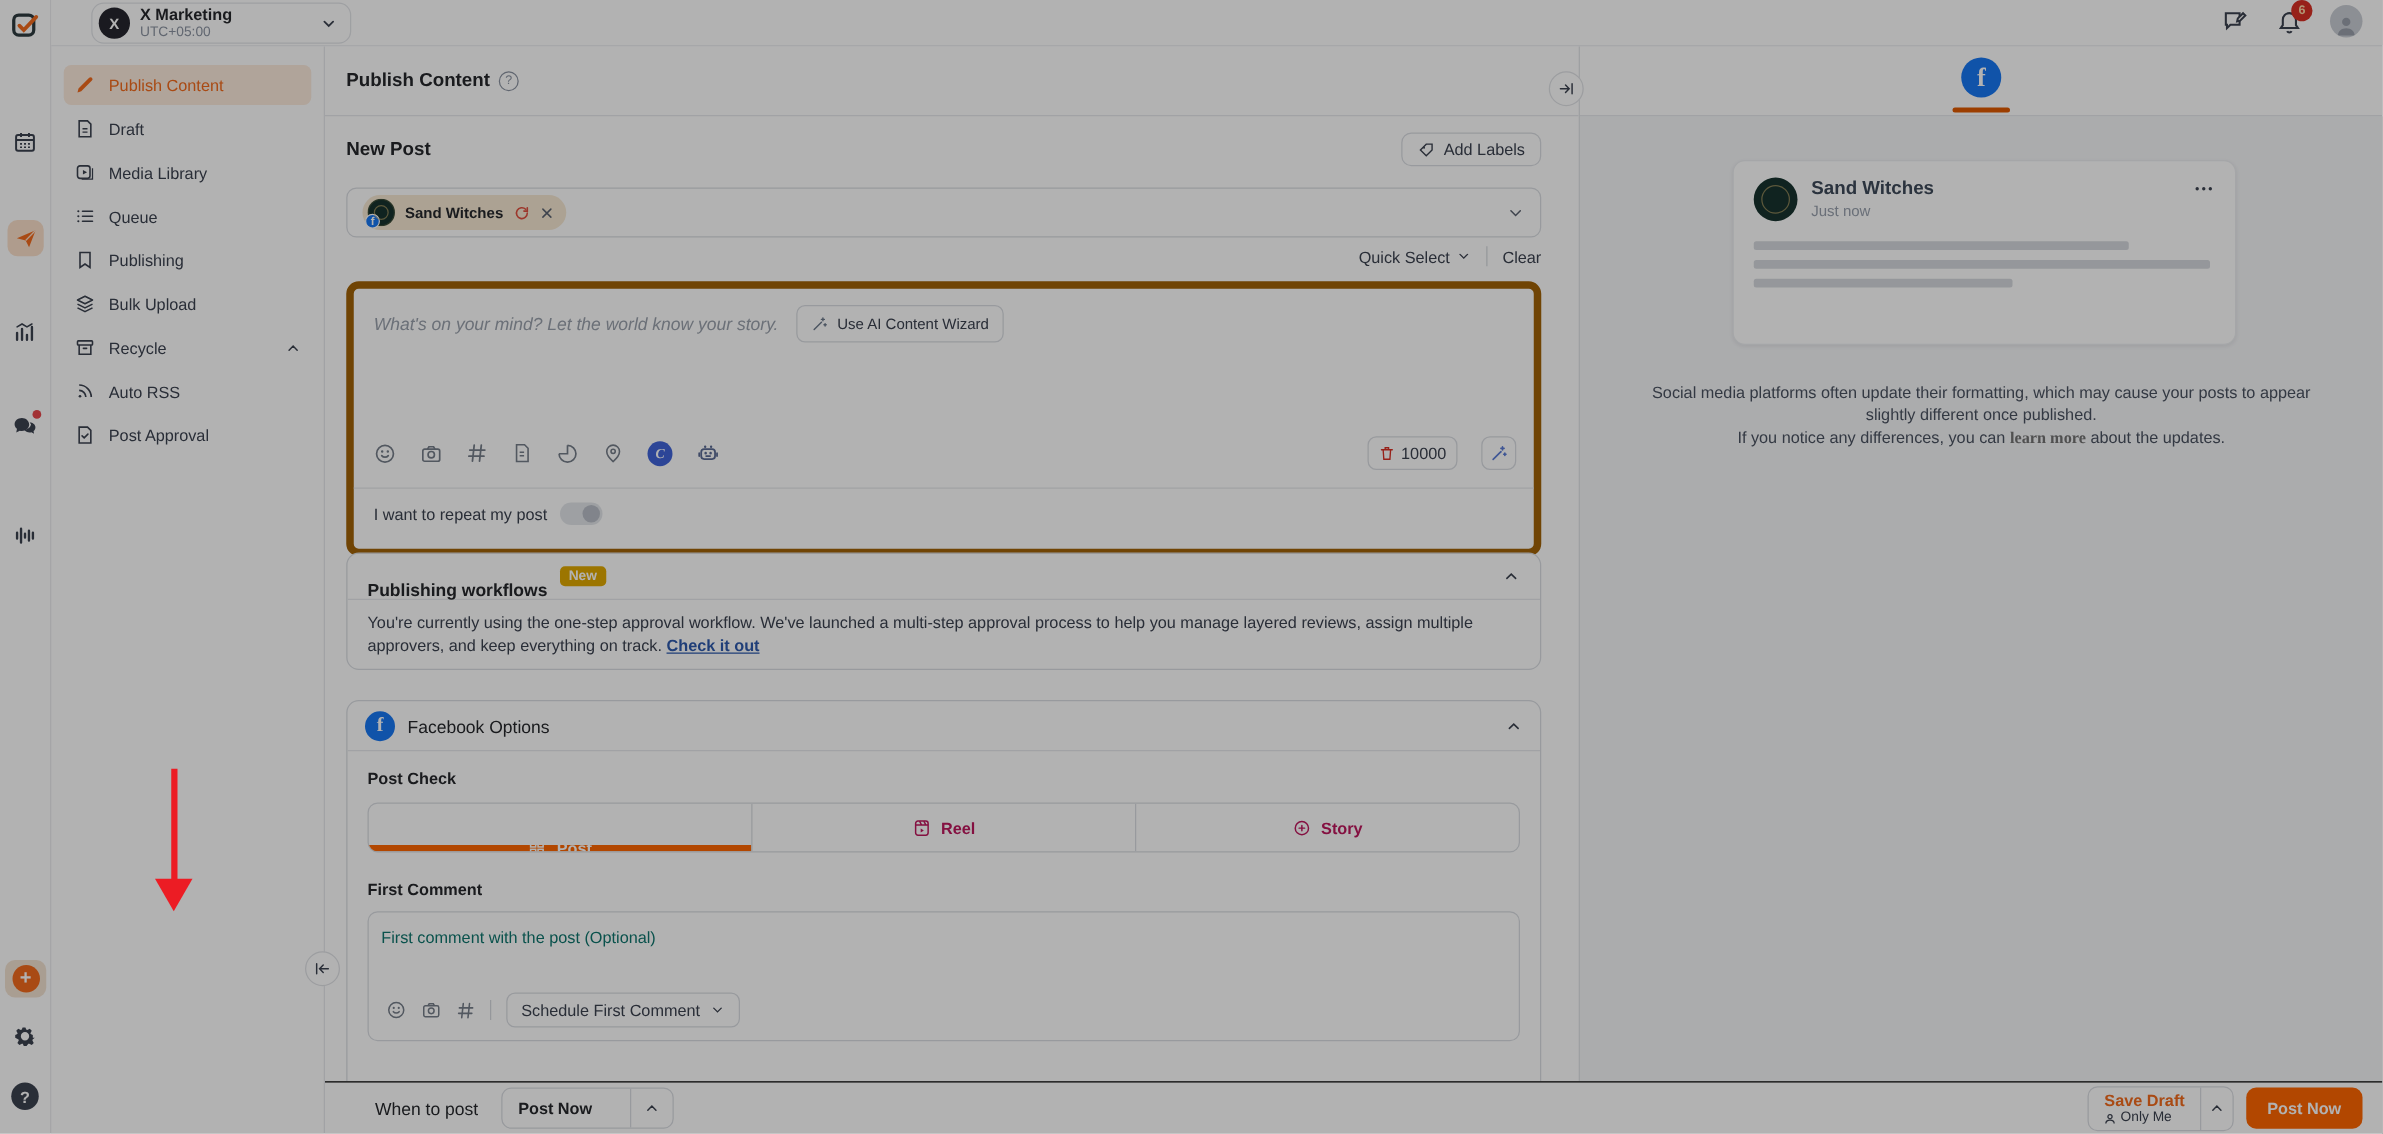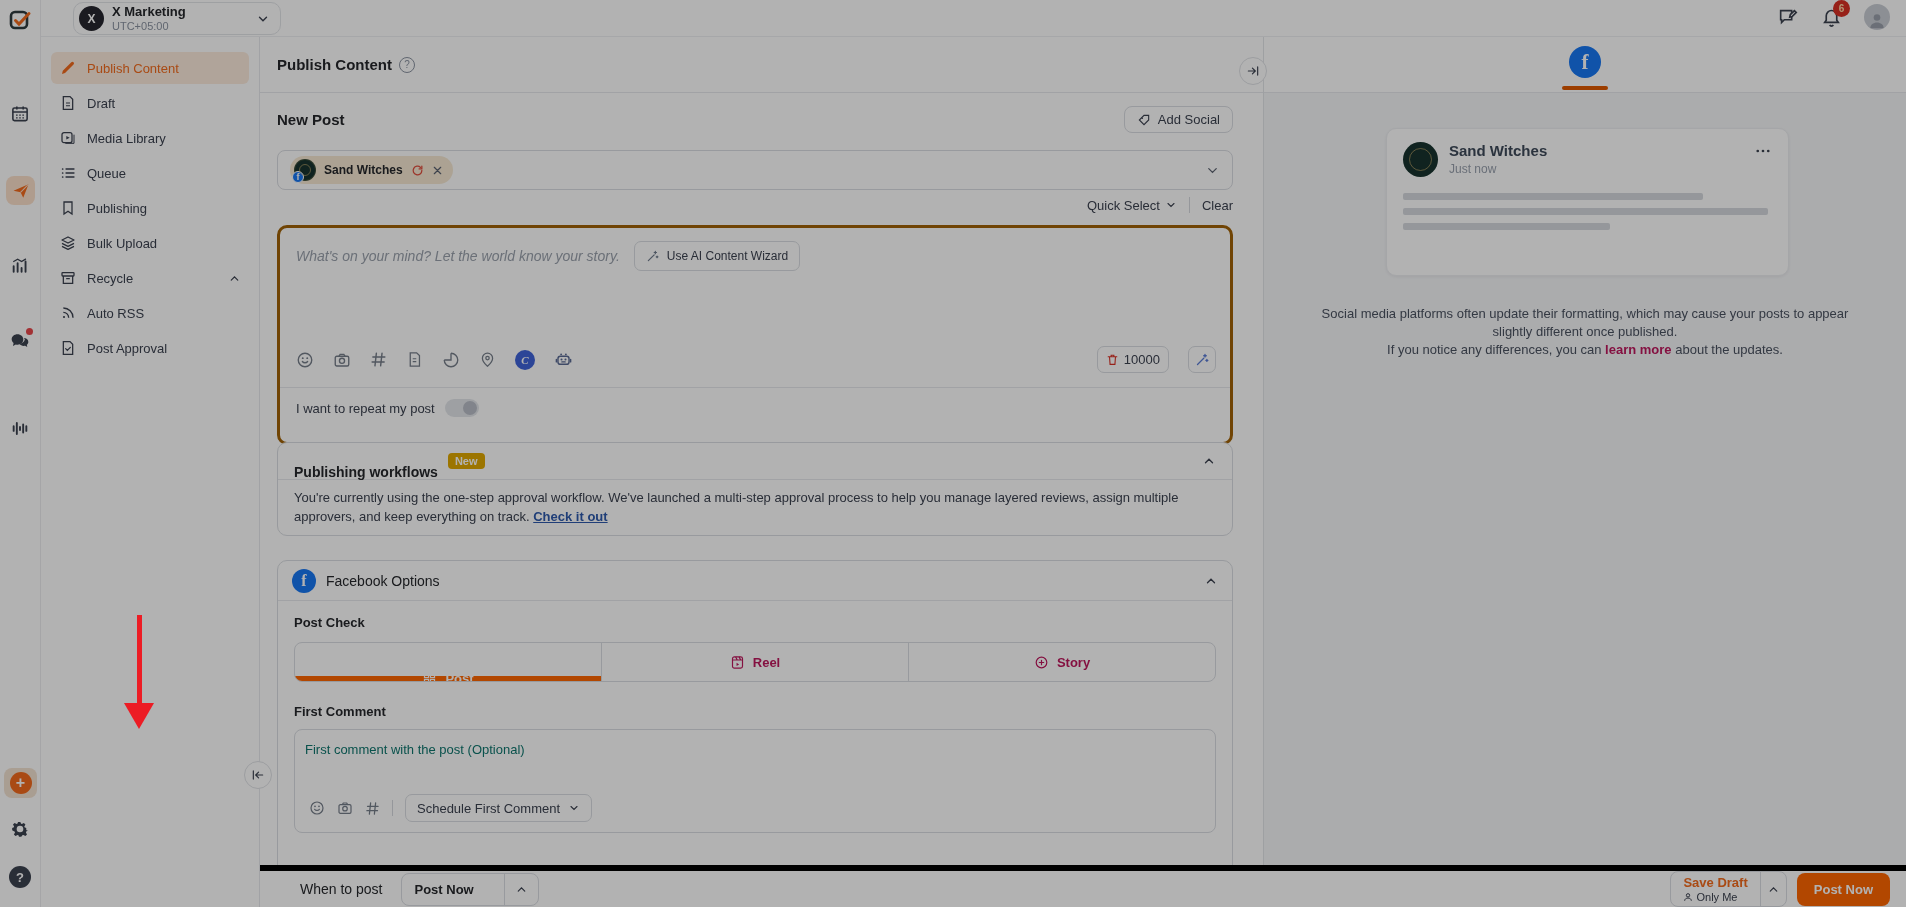--- a/index.html
+++ b/index.html
@@ -51,21 +51,21 @@
   .chip-avatar { position:relative; width:22px; height:22px; border-radius:50%; background:#17332e; border:1px solid #caa85e33; }
   .chip-avatar::after { content:""; position:absolute; inset:4px; border:1px solid rgba(222,188,118,.55); border-radius:50%; }
   .chip-fb { position:absolute; left:-3px; bottom:-3px; width:12px; height:12px; border-radius:50%; background:#1877f2; color:#fff; font-size:9px; font-weight:700; display:flex; align-items:center; justify-content:center; border:1px solid #fff; }
   .chip-name { font-size:12px; font-weight:700; color:#26282c; }
   .sel-chevron { margin-left:auto; color:#5b6270; }
 
   .quick-row { position:absolute; right:30px; top:160px; display:flex; align-items:center; gap:12px; font-size:13px; color:#3c4250; }
   .quick-sel { display:flex; align-items:center; gap:5px; font-weight:400; cursor:pointer; }
   .vdiv { width:1px; height:16px; background:#d6d9de; }
 
-  .composer { position:absolute; left:17px; width:956px; top:188px; height:220px; border:3px solid #a16207; border-radius:10px; background:#fff; }
+  .composer { position:absolute; left:17px; width:956px; top:188px; height:220px; border:6px solid #a16207; border-radius:10px; background:#fff; }
   .composer-top { display:flex; align-items:center; gap:14px; padding:13px 16px 0; }
   .editor-ph { font-size:14px; font-style:italic; color:#9aa1ac; }
   .ai-btn { height:30px; border:1px solid #dadde2; border-radius:7px; background:#fff; display:flex; align-items:center; gap:7px; padding:0 11px; font-size:12px; color:#3c4250; cursor:pointer; }
   .composer-toolbar { position:absolute; left:16px; right:14px; top:118px; display:flex; align-items:center; gap:19px; color:#767e8a; }
   .tool { cursor:pointer; display:inline-flex; }
   .canva-dot { width:20px; height:20px; border-radius:50%; background:#3f63d9; color:#fff; font-size:11px; font-weight:700; font-style:italic; display:flex; align-items:center; justify-content:center; font-family:"Liberation Serif", serif; }
   .count-box { margin-left:auto; height:27px; border:1px solid #dadde2; border-radius:7px; display:flex; align-items:center; gap:5px; padding:0 8px; font-size:13px; color:#3c4250; }
   .wand-btn { width:28px; height:27px; border:1px solid #dadde2; border-radius:7px; display:flex; align-items:center; justify-content:center; color:#5b7bd5; cursor:pointer; }
   .composer-divider { position:absolute; left:0; right:0; top:159px; height:1px; background:#e7e9ec; }
   .repeat-row { position:absolute; left:16px; top:171px; display:flex; align-items:center; gap:10px; font-size:13px; color:#3c4250; }
@@ -91,21 +91,21 @@
   .seg-item { flex:1; display:flex; align-items:center; justify-content:center; gap:8px; font-size:13px; font-weight:700; color:#be185d; cursor:pointer; border-left:1px solid #dadde2; }
   .seg-item:first-child { border-left:none; }
   .seg-item.sel { background:#ff6600; color:#fff;margin-top:33px; }
   .fc-label { margin-top:22px; }
   .fc-box { margin-top:10px; height:104px; border:1px solid #dadde2; border-radius:8px; position:relative; }
   .fc-ph { position:absolute; left:10px; top:12px; font-size:13px; color:#0f766e; }
   .fc-tools { position:absolute; left:14px; bottom:10px; display:flex; align-items:center; gap:12px; color:#767e8a; }
   .sched-btn { height:28px; border:1px solid #dadde2; border-radius:7px; background:#fff; display:flex; align-items:center; gap:8px; padding:0 11px; font-size:13px; color:#3c4250; cursor:pointer; }
 
   
-  .footer { position:absolute; left:260px; right:0; bottom:0; height:42px; background:#fff; border-top:6px solid #000000; z-index:6; display:flex; align-items:center; padding:0 16px 0 40px;margin-top:15px; }
+  .footer { position:absolute; left:260px; right:0; bottom:0; height:42px; background:#fff; border-top:1px solid #000000; z-index:6; display:flex; align-items:center; padding:0 16px 0 40px;margin-top:15px; }
   .wtp-label { font-size:14px; color:#26282c; }
   .wtp-select { margin-left:18px; height:33px; border:1px solid #dadde2; border-radius:8px; display:flex; align-items:center; background:#fff; cursor:pointer; }
   .wtp-val { padding:0 30px 0 13px; font-size:13px; font-weight:700; color:#26282c; }
   .wtp-chev { width:34px; height:100%; border-left:1px solid #dadde2; display:flex; align-items:center; justify-content:center; color:#3c4250; }
   .foot-right { margin-left:auto; display:flex; align-items:center; gap:10px; }
   .savedraft { height:36px; border:1px solid #dadde2; border-radius:8px; display:flex; align-items:stretch; background:#fff; cursor:pointer; }
   .sd-main { padding:3px 12px 0; }
   .sd-title { font-size:13px; font-weight:700; color:#f26b1d; line-height:1.2; }
   .sd-sub { font-size:11px; color:#3c4250; display:flex; align-items:center; gap:3px; line-height:1.2; }
   .sd-chev { width:26px; border-left:1px solid #dadde2; display:flex; align-items:center; justify-content:center; color:#3c4250; }
@@ -118,21 +118,21 @@
   .rp-underline { position:absolute; left:50%; bottom:2px; transform:translateX(-50%); width:46px; height:4px; border-radius:2px; background:#e05a00; }
   .pv-card { position:absolute; left:122px; top:91px; width:403px; height:148px; background:#fff; border:1px solid #eceef1; border-radius:10px; box-shadow:0 1px 3px rgba(20,20,40,.06); padding:13px 16px; }
   .pv-head { display:flex; align-items:flex-start; gap:11px; }
   .pv-avatar { position:relative; width:35px; height:35px; border-radius:50%; background:#17332e; }
   .pv-avatar::after { content:""; position:absolute; inset:6px; border:1px solid rgba(222,188,118,.55); border-radius:50%; }
   .pv-name { font-size:15px; font-weight:700; color:#3e4a5a; line-height:1.2; }
   .pv-time { font-size:12px; color:#98a0ad; margin-top:2px; }
   .pv-dots { margin-left:auto; color:#3c4250; letter-spacing:2px; font-weight:700; cursor:pointer; }
   .skel { height:7px; border-radius:2px; background:#d6d9de; }
   .pv-note { position:absolute; left:50%; transform:translateX(-50%); top:268px; width:540px; text-align:center; font-size:13px; color:#4a5260; line-height:1.4; }
-  .pv-link { color:#be185d; font-weight:700; cursor:pointer; }
+  .pv-link { color:#737373; font-weight:700; cursor:pointer;font-family:Liberation Serif, serif; }
 
   
   .overlay { position:absolute; inset:0; background:rgba(0,0,0,.30); z-index:40; }
   .collapse-left { position:absolute; left:244px; top:761px; width:28px; height:28px; border:1px solid #e0e2e6; border-radius:50%; background:#fff; z-index:7; display:flex; align-items:center; justify-content:center; color:#3c4250; cursor:pointer; }
   .coach-popup { position:absolute; left:55px; top:731px; width:177px; height:70px; background:#fff; border-radius:10px; z-index:60; box-shadow:0 6px 20px rgba(0,0,0,.3); display:flex; flex-direction:column; justify-content:center; gap:11px; padding:0 13px; }
   .coach-popup::before { content:""; position:absolute; left:-5px; bottom:15px; width:11px; height:11px; background:#fff; transform:rotate(45deg); border-radius:2px; }
   .coach-item { display:flex; align-items:center; gap:9px; font-size:13px; color:#3c4250; cursor:pointer; white-space:nowrap; }
   .red-arrow-line { position:absolute; left:137px; top:615px; width:5px; height:91px; background:#ec1c24; z-index:60; }
   .red-arrow-head { position:absolute; left:124px; top:703px; width:0; height:0; border-left:15px solid transparent; border-right:15px solid transparent; border-top:26px solid #ec1c24; z-index:60; }
 </style>
@@ -330,21 +330,21 @@
 
     <div class="newpost-row">
       <span class="newpost-title">New Post</span>
       <button class="addlabels-btn">
         <span class="ic">
             <svg width="14" height="14" viewBox="0 0 24 24" fill="none" stroke="#3c4250" stroke-width="1.9">
               <path d="M4 4h8l8 8-8 8-8-8z" transform="rotate(90 12 12)"></path>
               <circle cx="9" cy="9" r="1.4" fill="#3c4250" stroke="none"></circle>
             </svg>
           </span>
-        <span>Add Social</span>
+        <span>Add Labels</span>
       </button>
     </div>
 
     <div class="acct-select">
       <div class="acct-chip">
         <span class="chip-avatar">
           <span class="chip-fb">f</span>
         </span>
         <span class="chip-name">Sand Witches</span>
         <span class="ic" style="color:#e04f3f">

